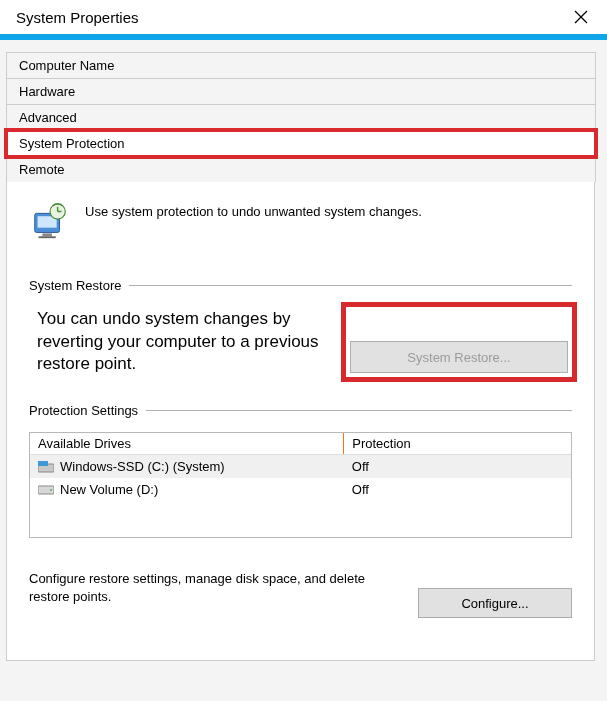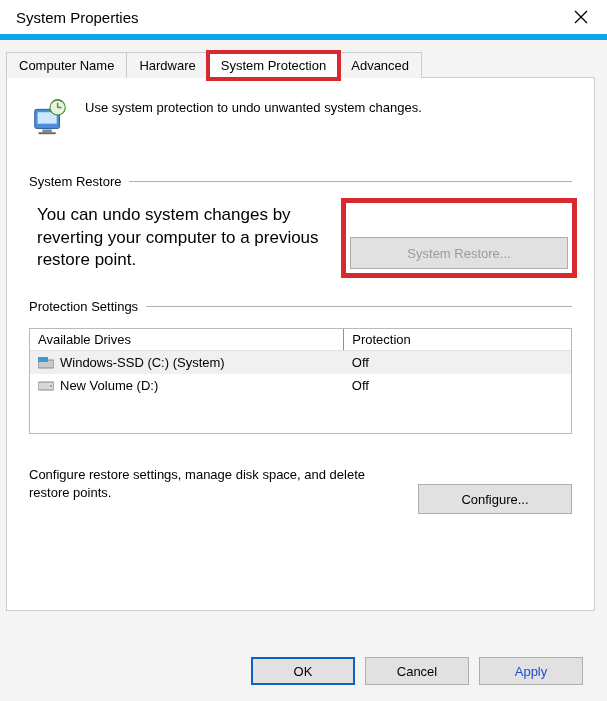--- a/index.html
+++ b/index.html
@@ -14,21 +14,21 @@
 }
 .window { width: 100%; height: 100%; display: flex; flex-direction: column; }
 .titlebar {
   display: flex; justify-content: space-between; align-items: center;
   padding: 6px 10px 6px 14px; border-bottom: 6px solid #0ea5e9;
 }
 .titlebar .title { font-size: 15px; padding-left: 2px; }
 .close-btn { width: 32px; height: 22px; display: flex; align-items: center; justify-content: center; cursor: pointer; }
 .close-btn svg { width: 14px; height: 14px; }
 .content-area { flex: 1; background: #f4f4f4; padding: 12px 12px 0 6px; display: flex; flex-direction: column; }
-.tabs { display: flex; position: relative; z-index: 2; }
+.tabs { display: flex; position: relative; z-index: 2; flex-direction: column; }
 .tab {
   border: 1px solid #ccc; border-bottom: none;
   background: #f4f4f4; padding: 5px 12px; font-size: 13px;
   margin-right: -1px; cursor: pointer; position: relative;
 }
 .tab.active { background: #fff; z-index: 3; border-bottom: 1px solid #fff; margin-bottom: -1px; }
 .tab.highlighted { outline: 4px solid #d8292f; outline-offset: -2px; }
 .tab-pane {
   background: #fff; border: 1px solid #ccc; flex: 1;
   margin-top: -1px; padding: 18px 22px 20px 22px; position: relative; z-index: 1;
@@ -91,22 +91,23 @@
           <line x1="1" y1="1" x2="13" y2="13" stroke="#000" stroke-width="1.2"></line>
           <line x1="13" y1="1" x2="1" y2="13" stroke="#000" stroke-width="1.2"></line>
         </svg>
     </div>
   </div>
 
   <div class="content-area">
     <div class="tabs">
       <div class="tab">Computer Name</div>
       <div class="tab">Hardware</div>
+      <div class="tab">Advanced</div>
       <div class="tab active highlighted">System Protection</div>
-      <div class="tab">Advanced</div>
+      <div class="tab">Remote</div>
     </div>
 
     <div class="tab-pane">
 
       <div class="intro">
         <svg class="icon" viewBox="0 0 44 44">
           <rect x="6" y="14" width="26" height="20" rx="2" fill="#4a8fd8" stroke="#2b5a94" stroke-width="1"></rect>
           <rect x="9" y="17" width="20" height="12" fill="#cfe6ff"></rect>
           <rect x="14" y="35" width="10" height="3" fill="#888"></rect>
           <rect x="10" y="38" width="18" height="2" fill="#666"></rect>

